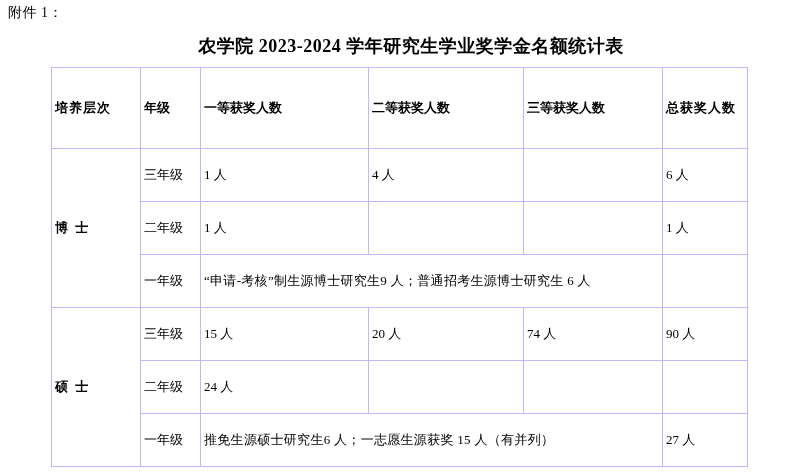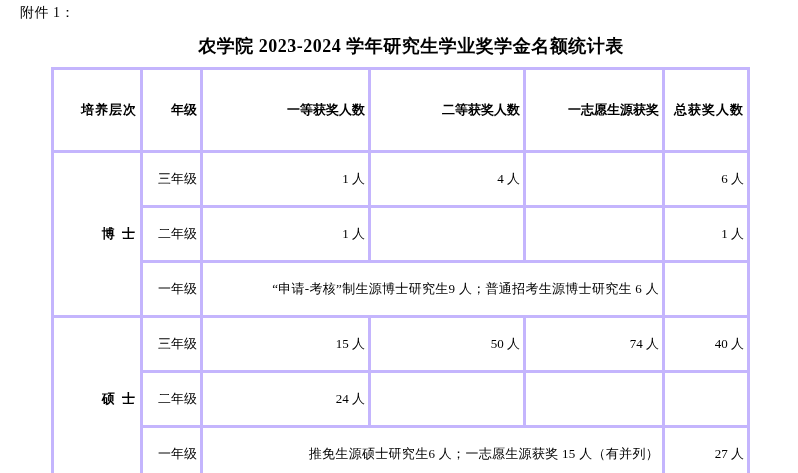--- a/index.html
+++ b/index.html
@@ -15,21 +15,20 @@
     position: relative;
     overflow: hidden;
   }
   .attachment-label {
     position: absolute;
     left: 8px;
     top: 4px;
     font-size: 14px;
     font-family: "Liberation Serif", serif;
     letter-spacing: 0.5px;
-    margin-left: 12px;
   }
   .doc-title {
     position: absolute;
     left: 0;
     right: 0;
     top: 34px;
     text-align: center;
     font-size: 18px;
     font-weight: bold;
     font-family: "Liberation Serif", "DejaVu Serif", serif;
@@ -38,22 +37,22 @@
   }
   table.stat-table {
     position: absolute;
     left: 51px;
     top: 67px;
     width: 696px;
     border-collapse: collapse;
     table-layout: fixed;
   }
   table.stat-table td {
-    border: 3px solid #c4b5fd;
-    text-align: right;
+    border: 1px solid #c4b5fd;
+    text-align: left;
     vertical-align: middle;
     font-size: 13px;
     font-family: "Liberation Serif", "DejaVu Serif", serif;
     padding: 2px 3px;
   }
   .hdr {
     font-weight: bold;
     font-size: 14px;
     height: 76px;
     line-height: 1.45;
@@ -93,21 +92,21 @@
     <col style="width:155px">
     <col style="width:139px">
     <col style="width:85px">
   </colgroup>
   <tbody>
     <tr>
       <td class="hdr hdr-narrow">培养层次</td>
       <td class="hdr">年级</td>
       <td class="hdr">一等获奖人数</td>
       <td class="hdr">二等获奖人数</td>
-      <td class="hdr">一志愿生源获奖</td>
+      <td class="hdr">三等获奖人数</td>
       <td class="hdr hdr-narrow">总获奖人数</td>
     </tr>
 
     <tr class="row-tall">
       <td class="level-cell" rowspan="3">博 士</td>
       <td class="grade-cell">三年级</td>
       <td class="num">1 人</td>
       <td class="num">4 人</td>
       <td class="num"></td>
       <td class="num">6 人</td>
@@ -124,23 +123,23 @@
     <tr class="row-note">
       <td class="grade-cell">一年级</td>
       <td class="note-text" colspan="3">“申请-考核”制生源博士研究生9 人；普通招考生源博士研究生 6 人</td>
       <td class="num"></td>
     </tr>
 
     <tr class="row-tall">
       <td class="level-cell" rowspan="3">硕 士</td>
       <td class="grade-cell">三年级</td>
       <td class="num">15 人</td>
-      <td class="num">50 人</td>
+      <td class="num">20 人</td>
       <td class="num">74 人</td>
-      <td class="num">40 人</td>
+      <td class="num">90 人</td>
     </tr>
 
     <tr class="row-tall">
       <td class="grade-cell">二年级</td>
       <td class="num">24 人</td>
       <td class="num"></td>
       <td class="num"></td>
       <td class="num"></td>
     </tr>
 

